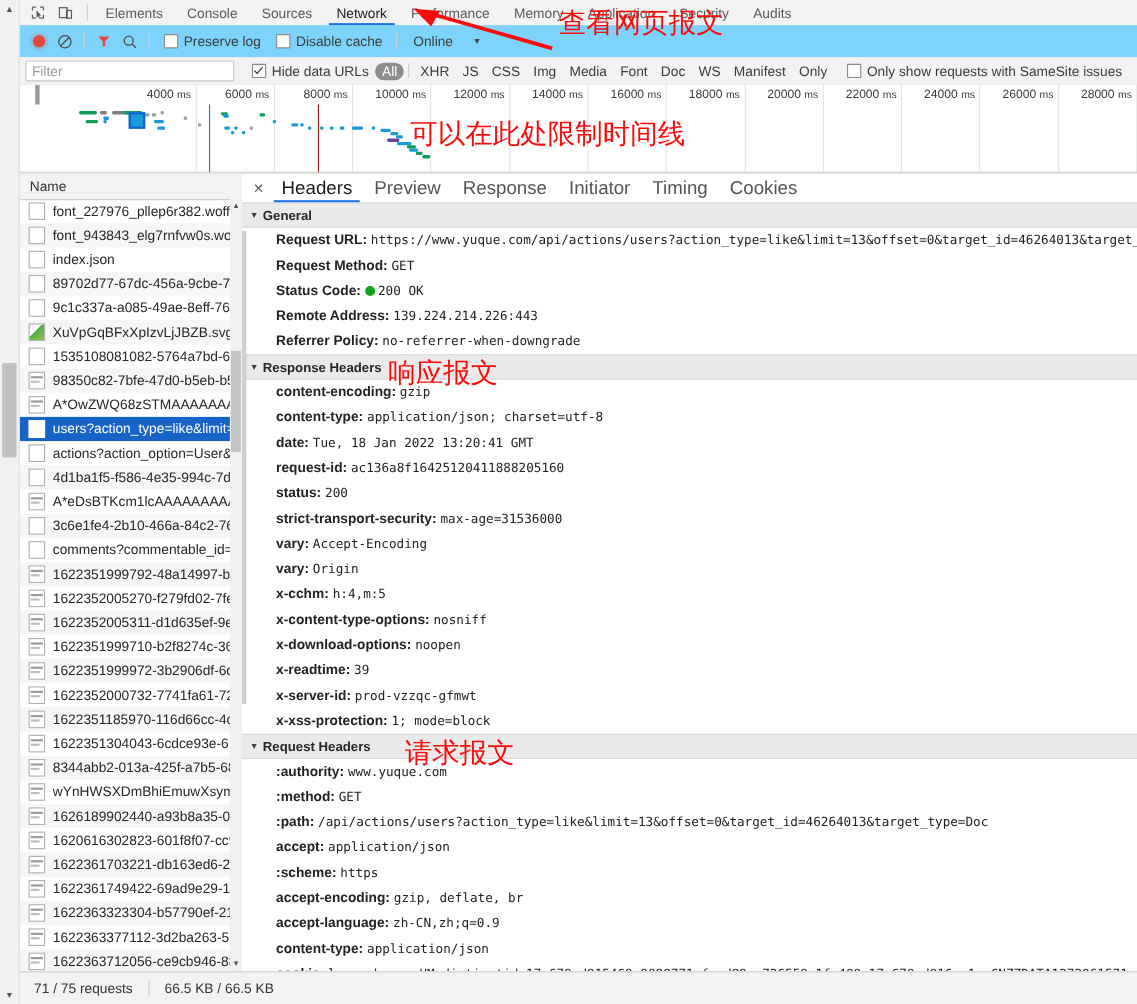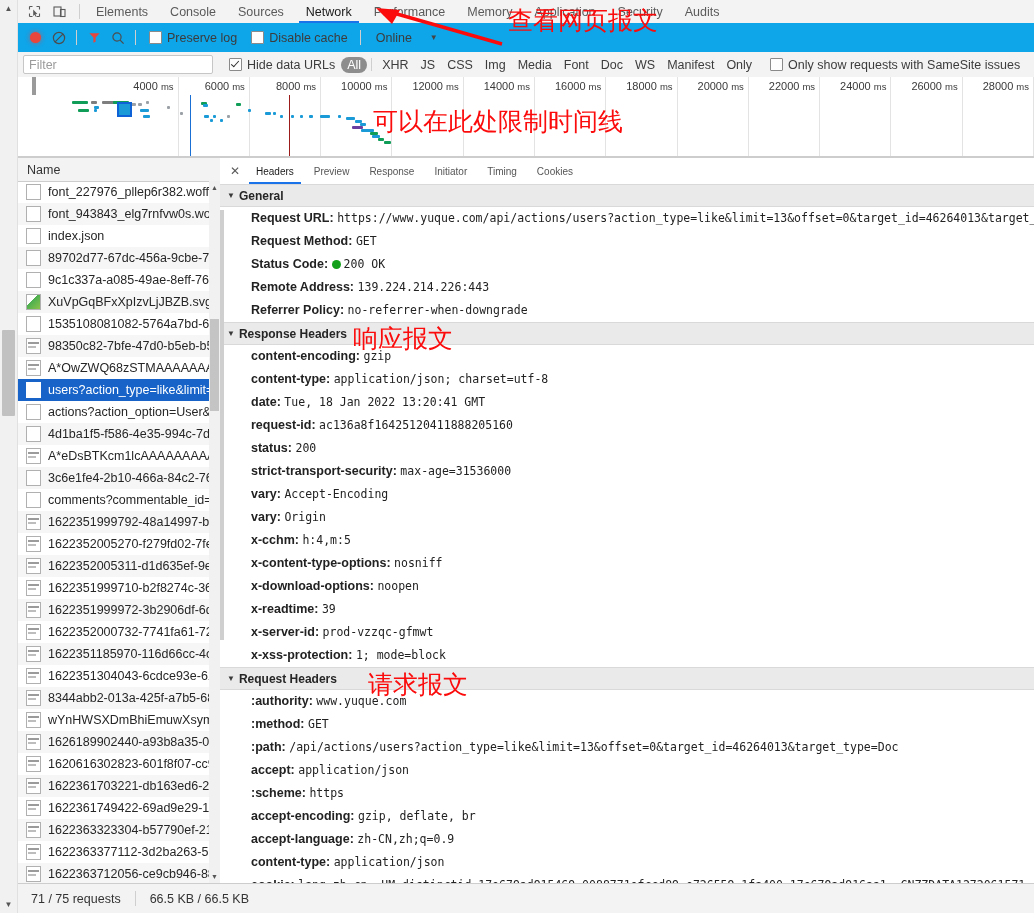--- a/index.html
+++ b/index.html
@@ -23,21 +23,21 @@
   .tabstrip{position:absolute;left:17px;top:0;right:0;height:23px;background:#f3f3f3;border-bottom:1px solid #cdcdcd;display:flex;align-items:stretch;}
   .panel-icons{display:flex;align-items:center;padding:0 4px 0 6px;gap:3px;}
   .panel-icon{width:22px;height:19px;display:flex;align-items:center;justify-content:center;cursor:pointer;}
   .vsep{width:1px;height:15px;background:#cfcfcf;align-self:center;margin:0 5px;}
   .tabs{display:flex;align-items:stretch;}
   .tab{padding:0 11px;display:flex;align-items:center;font-size:12.5px;color:#5a5a5a;cursor:pointer;white-space:nowrap;position:relative;text-align:center;}
   .tab.active{color:#1a1a1a;}
   .tab.active::after{content:"";position:absolute;left:4px;right:4px;bottom:0;height:2px;background:#1a73e8;}
 
   
-  .controls{position:absolute;left:17px;top:23px;right:0;height:29px;background:#0ea5e9;border-bottom:1px solid #cdcdcd;display:flex;align-items:center;padding-left:6px;}
+  .controls{position:absolute;left:17px;top:23px;right:0;height:29px;background:#7dd3fc;border-bottom:1px solid #cdcdcd;display:flex;align-items:center;padding-left:6px;}
   .ctrl-ico{width:24px;height:22px;display:flex;align-items:center;justify-content:center;cursor:pointer;}
   .rec-dot{width:11px;height:11px;border-radius:50%;background:#e8453c;box-shadow:0 0 4px 1px rgba(232,69,60,.45);}
   .chk-wrap{display:flex;align-items:center;gap:5px;margin-left:8px;cursor:pointer;font-size:12.5px;color:#3c3c3c;white-space:nowrap;}
   .cb{width:11px;height:11px;border:1px solid #8a8a8a;background:#fdfdfd;border-radius:1px;position:relative;flex:none;}
   .cb.on{background:#fdfdfd;}
   .cb.on::after{content:"";position:absolute;left:3px;top:0px;width:3px;height:7px;border:solid #2b2b2b;border-width:0 1.6px 1.6px 0;transform:rotate(42deg);}
   .throttle{display:flex;align-items:center;margin-left:10px;font-size:12.5px;color:#3c3c3c;cursor:pointer;}
   .throttle .caret{margin-left:18px;font-size:8px;color:#444;}
 
   
@@ -75,21 +75,21 @@
   .list-scroll{position:absolute;right:0;top:23px;width:11px;bottom:0;background:#f1f1f1;}
   .list-scroll .lthumb{position:absolute;left:1px;top:138px;width:9px;height:92px;background:#c4c4c4;}
   .list-scroll .la{position:absolute;left:0;width:11px;height:13px;display:flex;align-items:center;justify-content:center;font-size:7px;color:#555;}
   .list-scroll .la.up{top:0;}
   .list-scroll .la.dn{bottom:0;}
 
   
   .detail{position:absolute;left:220px;top:158px;right:0;bottom:30px;background:#fff;overflow:hidden;}
   .dtabs{height:26px;background:#fff;border-bottom:1px solid #d4d4d4;display:flex;align-items:stretch;padding-left:4px;}
   .dclose{width:22px;display:flex;align-items:center;justify-content:center;color:#5a5a5a;font-size:12px;cursor:pointer;}
-  .dtab{padding:12px 10px;display:flex;align-items:center;font-size:10px;color:#555;cursor:pointer;position:relative;}
+  .dtab{padding:12px 10px;display:flex;align-items:center;font-size:17px;color:#555;cursor:pointer;position:relative;}
   .dtab.active{color:#1a1a1a;}
   .dtab.active::after{content:"";position:absolute;left:3px;right:3px;bottom:0;height:2px;background:#1a73e8;}
   .dbody{position:absolute;left:0;top:26px;right:0;bottom:0;overflow:hidden;}
   .section-hdr{height:21px;background:#eaeaea;border-top:1px solid #d9d9d9;border-bottom:1px solid #d9d9d9;display:flex;align-items:center;padding-left:7px;font-size:12px;font-weight:bold;color:#262626;cursor:pointer;}
   .tri{font-size:8px;margin-right:4px;color:#3a3a3a;}
   .hline{padding:4px 0 4px 31px;font-size:12.5px;white-space:nowrap;overflow:hidden;line-height:15px;}
   .hk{font-weight:bold;color:#222;}
   .hv{font-family:"DejaVu Sans Mono","Liberation Mono",monospace;font-size:11.5px;color:#222;}
   .dot200{display:inline-block;width:9px;height:9px;border-radius:50%;background:#14a01a;vertical-align:-1px;margin-right:3px;}
   .detail-scroll{position:absolute;left:0;top:26px;width:6px;bottom:0;background:transparent;}

